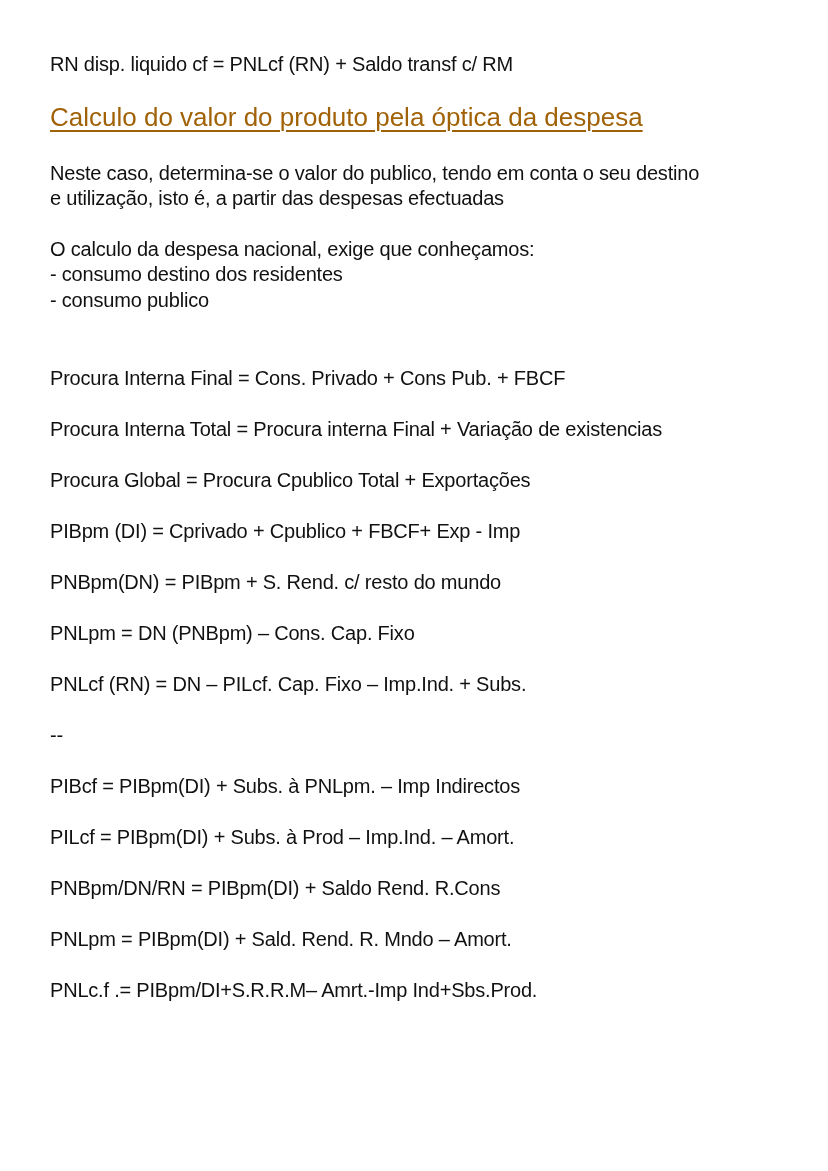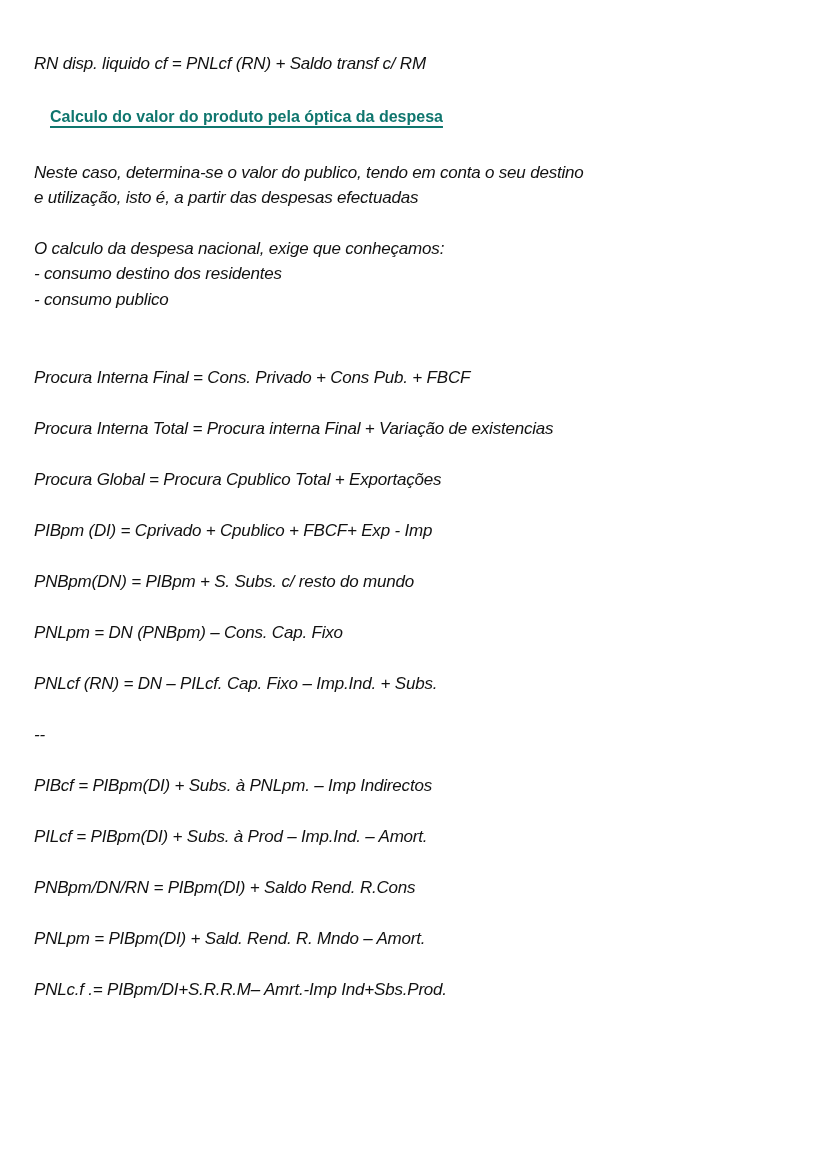--- a/index.html
+++ b/index.html
@@ -10,34 +10,33 @@
     body {
       width: 828px;
       height: 1171px;
       position: relative;
       overflow: hidden;
       font-family: "Liberation Sans", sans-serif;
       color: #111111;
     }
     .line {
       position: absolute;
-      left: 34px;
-      font-size: 17px;
+      left: 50px;
+      font-size: 20px;
       line-height: 26px;
       white-space: nowrap;
       letter-spacing: -0.2px;
-      font-style: italic;
     }
     .heading {
       position: absolute;
       left: 50px;
-      font-size: 16px;
+      font-size: 26px;
       line-height: 32px;
-      font-weight: bold;
-      color: #0f766e;
+      font-weight: normal;
+      color: #a16207;
       text-decoration: underline;
       text-decoration-thickness: 2px;
       text-underline-offset: 4px;
       white-space: nowrap;
     }
   </style>
 </head>
 <body>
 
 <div>
@@ -54,21 +53,21 @@
     <div class="line" style="top:236px">O calculo da despesa nacional, exige que conheçamos:</div>
     <div class="line" style="top:261px">- consumo destino dos residentes</div>
     <div class="line" style="top:287px">- consumo publico</div>
   </div>
 
   <div>
     <div class="line" style="top:365px">Procura Interna Final = Cons. Privado + Cons Pub. + FBCF</div>
     <div class="line" style="top:416px">Procura Interna Total = Procura interna Final + Variação de existencias</div>
     <div class="line" style="top:467px">Procura Global = Procura Cpublico Total + Exportações</div>
     <div class="line" style="top:518px">PIBpm (DI) = Cprivado + Cpublico + FBCF+ Exp - Imp</div>
-    <div class="line" style="top:569px">PNBpm(DN) = PIBpm + S. Subs. c/ resto do mundo</div>
+    <div class="line" style="top:569px">PNBpm(DN) = PIBpm + S. Rend. c/ resto do mundo</div>
     <div class="line" style="top:620px">PNLpm = DN (PNBpm) – Cons. Cap. Fixo</div>
     <div class="line" style="top:671px">PNLcf (RN) = DN – PILcf. Cap. Fixo – Imp.Ind. + Subs.</div>
   </div>
 
   <div class="line" style="top:722px">--</div>
 
   <div>
     <div class="line" style="top:773px">PIBcf = PIBpm(DI) + Subs. à PNLpm. – Imp Indirectos</div>
     <div class="line" style="top:824px">PILcf = PIBpm(DI) + Subs. à Prod – Imp.Ind. – Amort.</div>
     <div class="line" style="top:875px">PNBpm/DN/RN = PIBpm(DI) + Saldo Rend. R.Cons</div>

